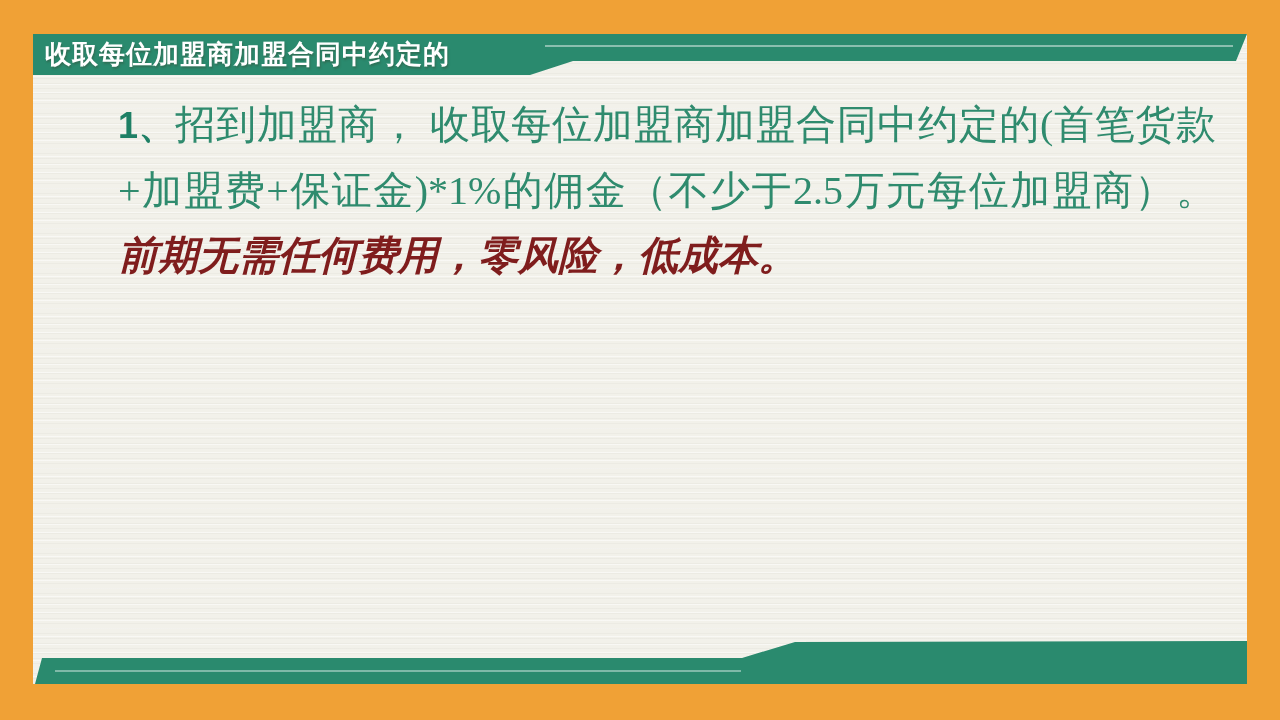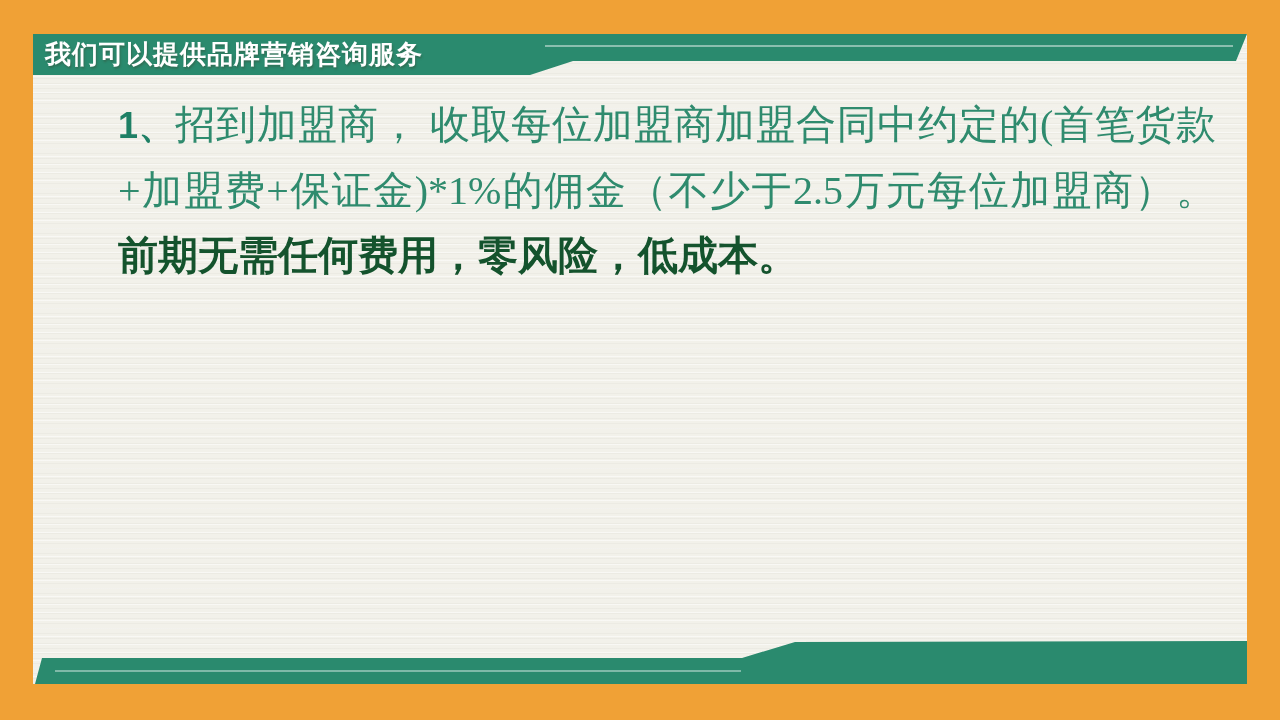--- a/index.html
+++ b/index.html
@@ -55,31 +55,31 @@
     color:#2F8B6E;
     text-align:justify;
   }
   .points p{margin:0;padding:0;}
   .point-number{
     font-weight:bold;color:#1E8065;
     font-family:"Liberation Sans","DejaVu Sans",sans-serif;
     font-size:36px;
   }
   .point-highlight{
-    font-weight:bold;color:#14532d;
+    font-weight:bold;color:#7f1d1d;font-style:italic;
   }
 </style>
 </head>
 <body>
 
 <div class="paper"></div>
 
 <div class="header-banner">
   <div class="header-accent-line"></div>
-  <div class="header-title">我们可以提供品牌营销咨询服务</div>
+  <div class="header-title">收取每位加盟商加盟合同中约定的</div>
 </div>
 
 <div class="points">
   <p><span class="point-number">1、</span><span>招到加盟商， 收取每位加盟商加盟合同中约定的(首笔货款+加盟费+保证金)*1%的佣金（不少于2.5万元每位加盟商）。</span><span class="point-highlight">前期无需任何费用，零风险，低成本。</span></p>
 </div>
 
 <div class="footer-banner">
   <div class="footer-accent-line"></div>
 </div>
 

